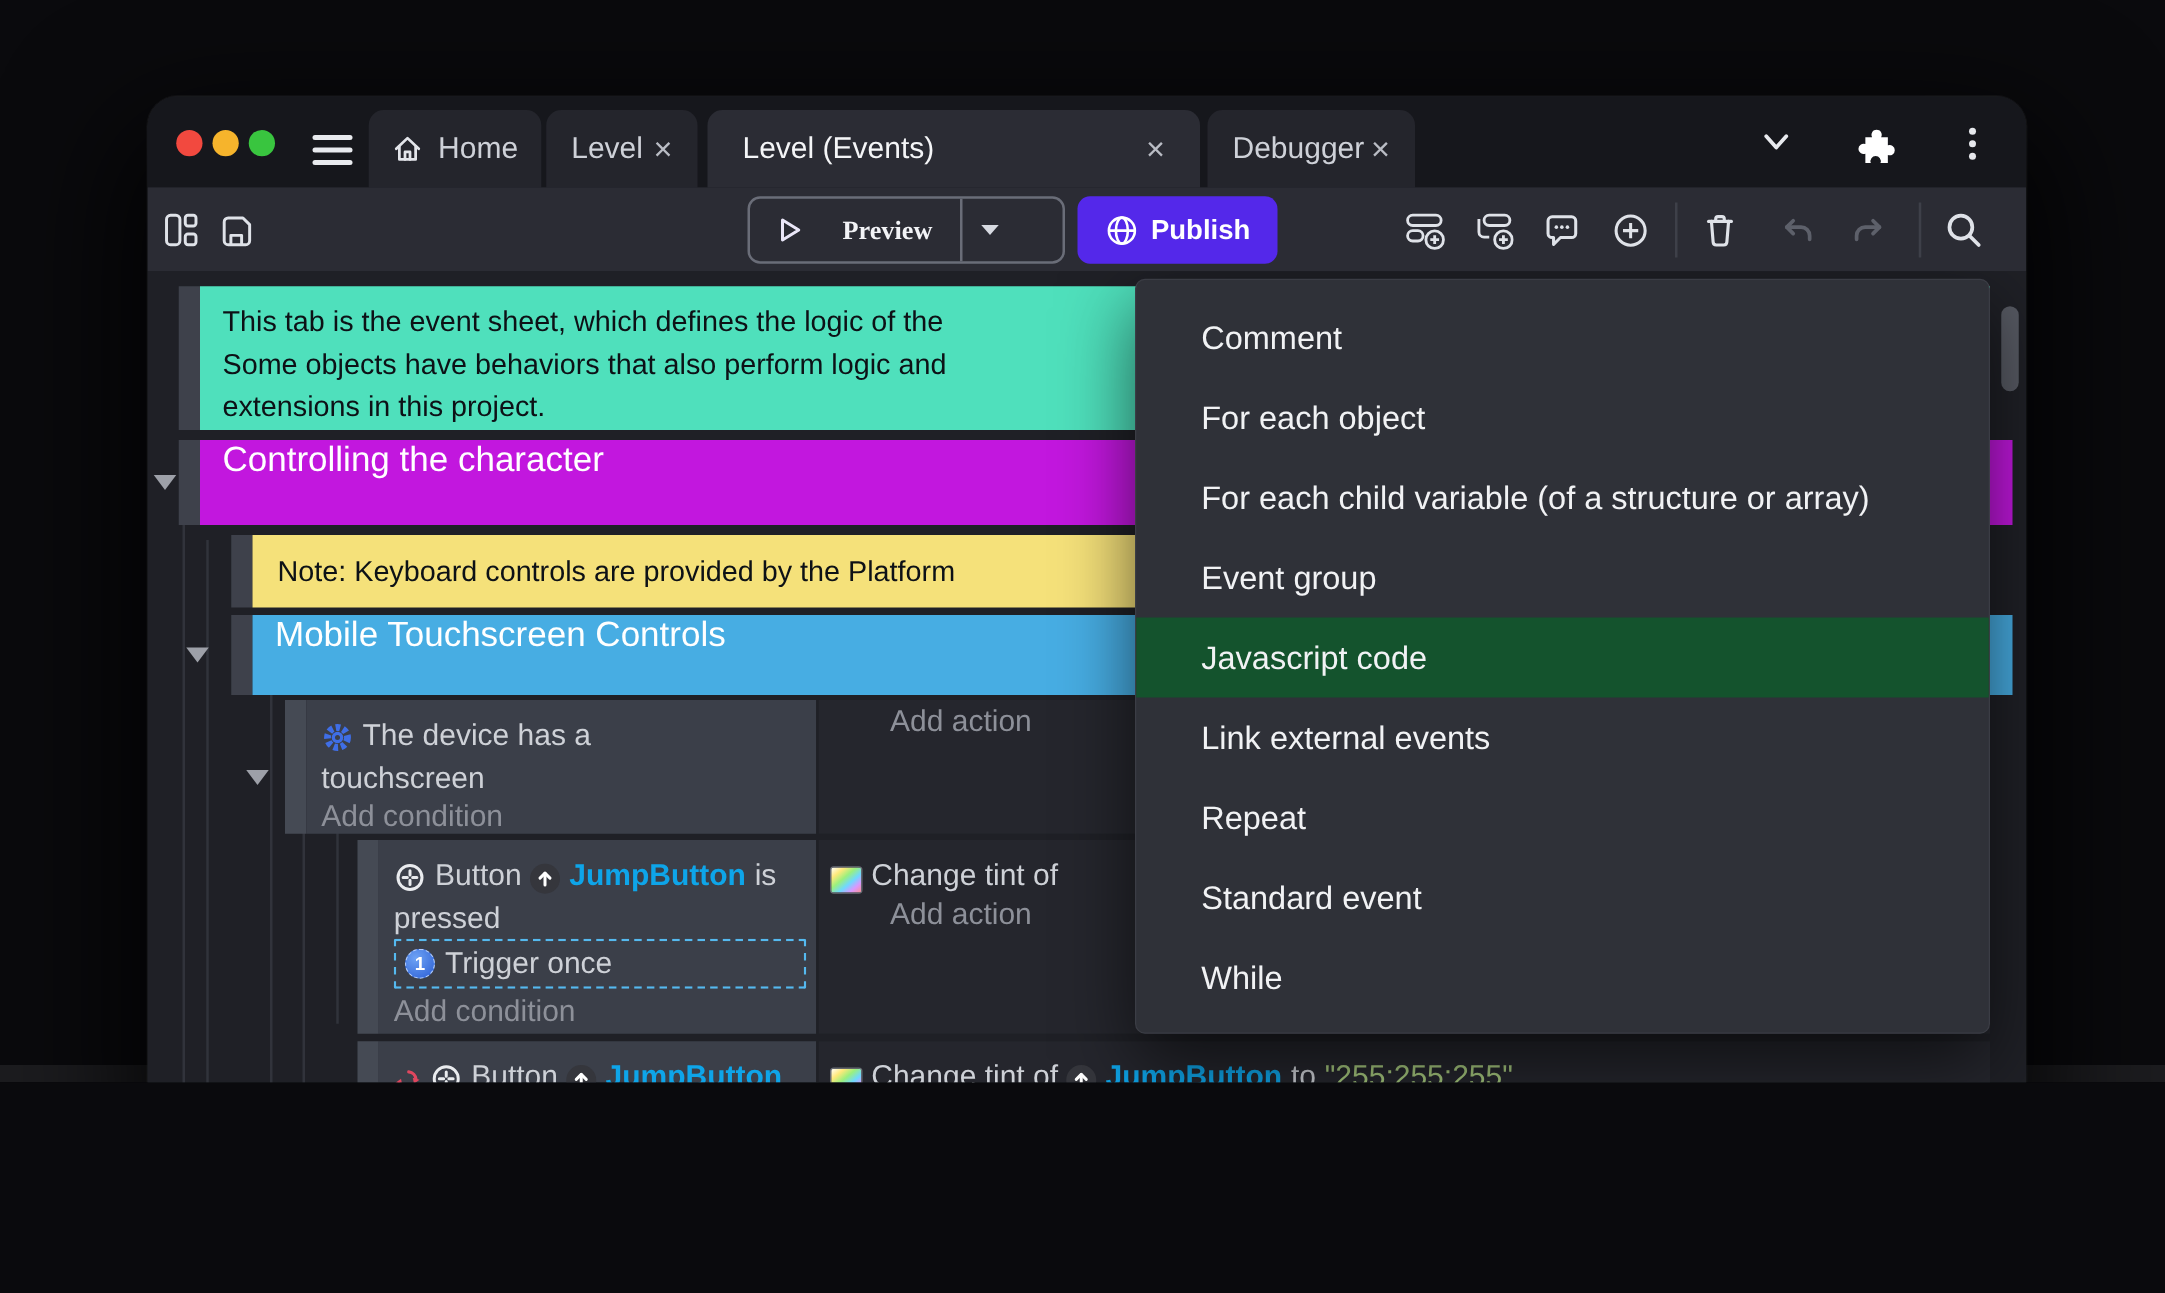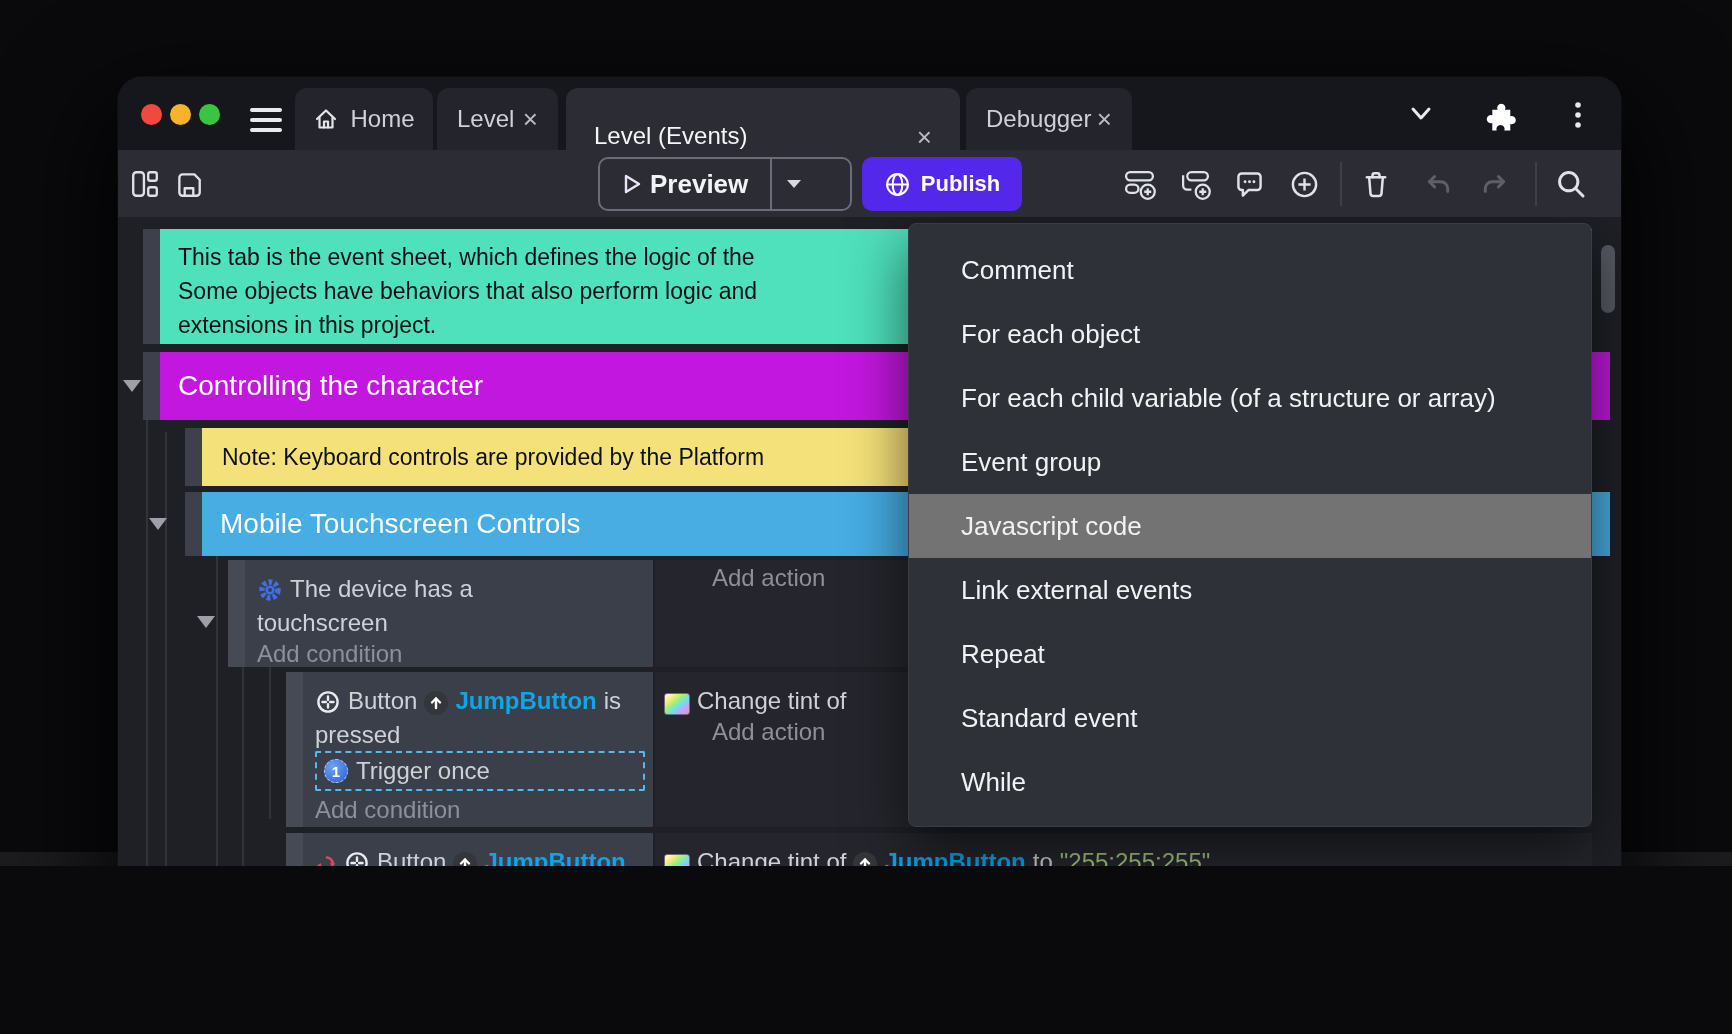--- a/index.html
+++ b/index.html
@@ -19,56 +19,56 @@
   .tab.active{background:#2b2c34;color:#f4f5f7;}
   .tab .x{font-size:26px;color:#b9bcc4;line-height:1;}
   .tbicon{color:#e3e5ea;}
   
   .toolbar{left:0;top:73px;width:100%;height:67px;background:#2b2c34;}
   .tool{display:flex;align-items:center;justify-content:center;color:#dfe2e8;}
   .tool.dim{color:#5d606a;}
   .vdiv{width:2px;background:#3e4049;top:12px;height:44px;}
   .btn-preview{left:480px;top:7px;width:254px;height:54px;border:2px solid #6a6d78;border-radius:10px;
                box-sizing:border-box;display:flex;align-items:center;color:#f2f3f6;}
-  .btn-preview .lbl{font-size:26px;font-weight:bold;margin-left:6px;}
+  .btn-preview .lbl{font-size:21px;font-weight:bold;margin-left:30px;font-family:Liberation Serif, serif;}
   .btn-preview .split{width:2px;height:100%;background:#6a6d78;margin-left:22px;}
   .btn-publish{left:744px;top:7px;width:160px;height:54px;background:#5428ea;border-radius:10px;
                display:flex;align-items:center;justify-content:center;gap:10px;color:#fff;}
   .btn-publish .lbl{font-size:22px;font-weight:bold;}
   
   .sheet{left:0;top:140px;width:100%;height:688px;background:#1f2026;overflow:hidden;}
   .guide{width:2px;background:#31333b;}
   .tri{width:0;height:0;border-left:9px solid transparent;border-right:9px solid transparent;border-top:12px solid #9da0a8;}
   .mstrip{width:17px;background:#3e414b;}
   .mstrip.ev{background:#454a54;}
   .rowtext{color:#0d1116;font-weight:500;font-size:23px;}
   .note{background:#4fe0bc;}
   .note .pad{padding:11px 0 0 18px;line-height:34px;}
-  .hdr{color:#ffffff;font-size:28px;display:flex;align-items:center;padding-left:18px;}
+  .hdr{color:#ffffff;font-size:28px;display:flex;align-items:flex-start;padding-left:18px;}
   .condcell{background:#3b3f49;box-sizing:border-box;padding:9px 12px;color:#ced1d7;font-size:24px;}
   .actcell{background:#25262d;box-sizing:border-box;border-left:2px solid #1f2026;padding:9px 0 0 9px;
            color:#ced1d7;font-size:24px;}
   .crow{display:flex;align-items:flex-end;gap:7px;height:34px;white-space:nowrap;}
   .addlink{color:#8d9099;height:34px;display:flex;align-items:center;}
   .addlink.ind{margin-left:48px;}
   .objname{color:#0ea5e9;font-weight:bold;}
   .strval{color:#a6c87e;}
   .dashbox{border:2px dashed #55b9ef;border-radius:2px;width:330px;height:40px;box-sizing:border-box;
            display:flex;align-items:center;gap:8px;padding:0 7px;margin:2px 0;}
   .objicon{width:24px;height:24px;border-radius:50%;background:#35363c;display:inline-flex;align-items:center;justify-content:center;flex:0 0 auto;}
   .onceicon{width:24px;height:24px;border-radius:50%;background:radial-gradient(circle at 35% 30%,#6ea3f5,#2c5fd4);
             border:1.5px dashed #aecbff;box-sizing:border-box;color:#fff;font-size:15px;font-weight:bold;
             display:inline-flex;align-items:center;justify-content:center;flex:0 0 auto;}
   .tinticon{width:26px;height:22px;border-radius:3px;border:1px solid #6a6d76;box-sizing:border-box;flex:0 0 auto;
             background:linear-gradient(140deg,#ffffff 0%,#ffe97a 22%,#9bf07d 42%,#6fd9ff 62%,#d898ff 80%,#ff8f8f 100%);}
   
   .menu{left:790px;top:6px;width:684px;height:604px;background:#2f3138;border:1px solid #3b3d45;border-radius:8px;
         box-sizing:border-box;box-shadow:0 22px 60px rgba(0,0,0,.6);padding-top:14px;z-index:30;}
   .mitem{height:64px;display:flex;align-items:center;padding-left:52px;font-size:26px;color:#f1f2f4;}
-  .mitem.hl{background:#737373;}
+  .mitem.hl{background:#14532d;}
   .scrollthumb{left:1483px;top:28px;width:14px;height:68px;border-radius:7px;background:#575a63;}
   svg{display:block;}
 </style>
 </head>
 <body>
 
 <div class="stage">
   <div class="abs bottom-strip"></div>
 
   <div class="abs window">
@@ -93,21 +93,21 @@
           </svg>
         </span>
         <span>Home</span>
       </div>
 
       <div class="abs tab" style="left:319px;width:121px;justify-content:space-between;padding:0 20px;box-sizing:border-box;">
         <span>Level</span>
         <span class="x">×</span>
       </div>
 
-      <div class="abs tab active" style="left:448px;width:394px;justify-content:space-between;padding:0 28px;box-sizing:border-box;align-items:flex-end;">
+      <div class="abs tab active" style="left:448px;width:394px;justify-content:space-between;padding:0 28px;box-sizing:border-box;">
         <span>Level (Events)</span>
         <span class="x">×</span>
       </div>
 
       <div class="abs tab" style="left:848px;width:166px;justify-content:space-between;padding:0 20px;box-sizing:border-box;">
         <span>Debugger</span>
         <span class="x">×</span>
       </div>
 
       <div class="abs tbicon" style="left:1288px;top:25px;">

